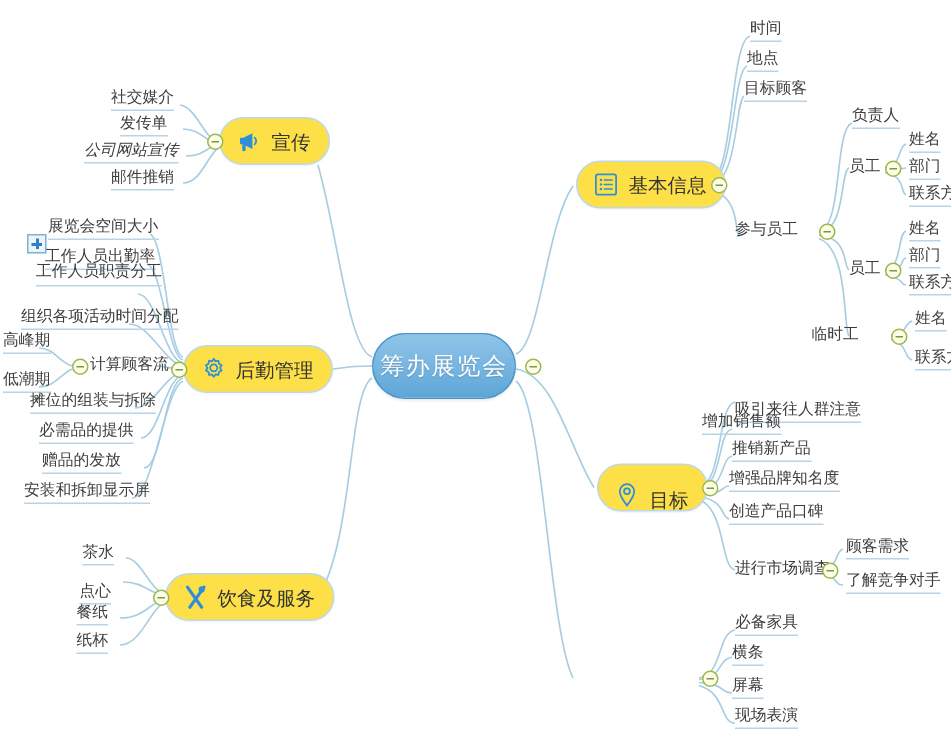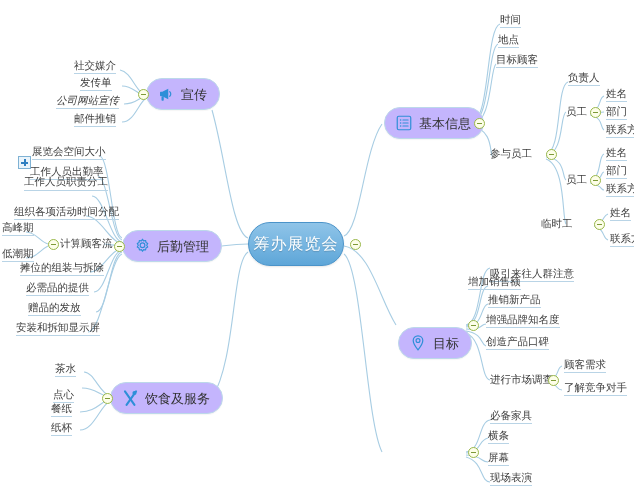--- a/index.html
+++ b/index.html
@@ -26,21 +26,21 @@
     letter-spacing:1px;
     text-shadow:0 1px 1px rgba(0,0,0,.18);
     box-shadow:0 1px 2px rgba(0,0,0,.10);
   }
 
   
   .branch{
     position:absolute;
     display:flex;align-items:center;
     box-sizing:border-box;
-    background:#c4b5fd;
+    background:#fde047;
     border:1px solid #bcd8ea;
     border-radius:18px;
     padding:0 12px 0 9px;
     height:32px;
     color:#333333;
     font-size:13px;
     white-space:nowrap;
     box-shadow:0 1px 1px rgba(0,0,0,.04);
   }
   .branch .ic{
@@ -263,21 +263,21 @@
   <div class="toggle" style="left:590px;top:175px;"></div>
   <div class="leaf" style="left:606px;top:146px;">姓名</div>
   <div class="leaf" style="left:606px;top:164px;">部门</div>
   <div class="leaf" style="left:606px;top:182px;">联系方式</div>
 
   <div class="leaf nb" style="left:541px;top:217px;">临时工</div>
   <div class="toggle" style="left:594px;top:219px;"></div>
   <div class="leaf" style="left:610px;top:206px;">姓名</div>
   <div class="leaf" style="left:610px;top:232px;">联系方式</div>
 
-  <div class="branch" style="left:398px;top:327px;">
+  <div class="branch" style="left:398px;top:309px;align-items:flex-end;">
     <span class="ic">
       <svg viewBox="0 0 24 24" width="18" height="18">
         <path d="M12 2.4c-3.6 0-6.4 2.8-6.4 6.3 0 4.6 6.4 12.5 6.4 12.5s6.4-7.9 6.4-12.5c0-3.5-2.8-6.3-6.4-6.3z" fill="none" stroke="#2e8fd8" stroke-width="1.6"></path>
         <circle cx="12" cy="8.7" r="2.6" fill="none" stroke="#2e8fd8" stroke-width="1.6"></circle>
       </svg>
     </span>
     <span class="lbl">目标</span>
   </div>
   <div class="toggle" style="left:468px;top:320px;"></div>
 

